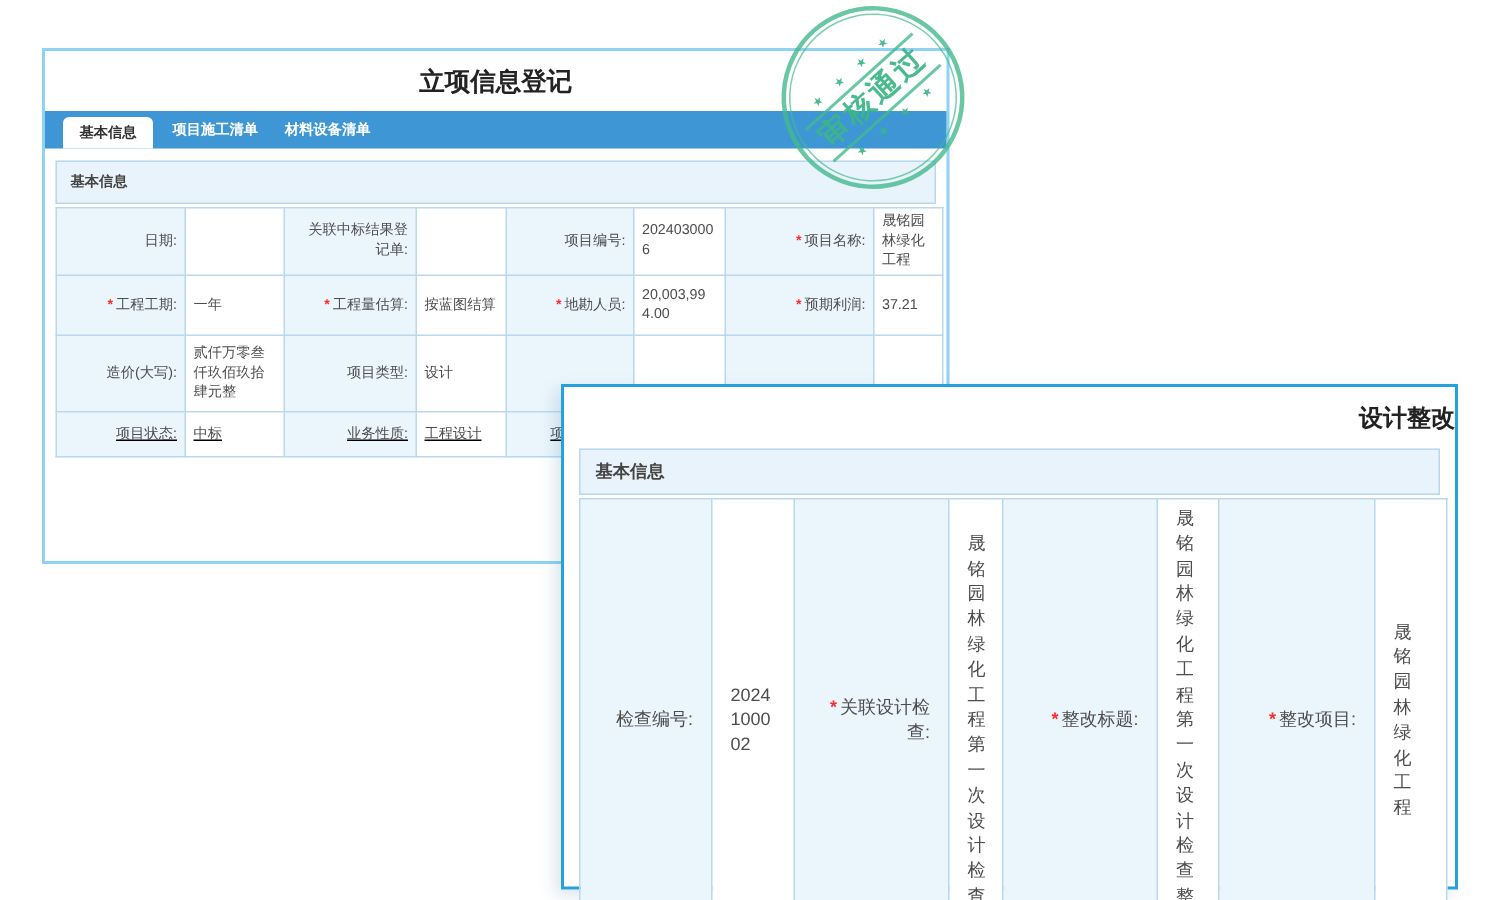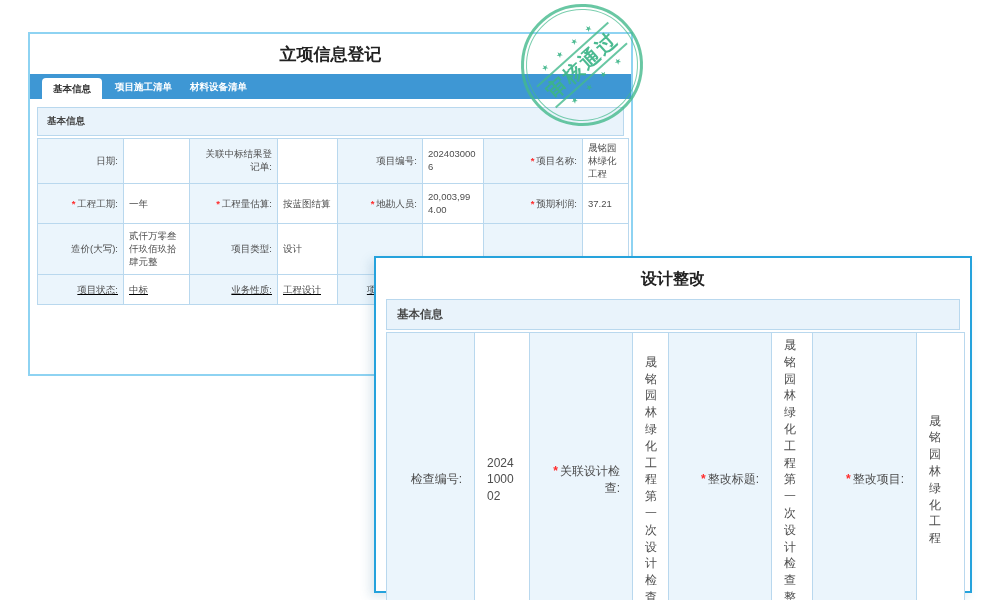--- a/index.html
+++ b/index.html
@@ -6,21 +6,21 @@
   .stage{position:relative;width:1000px;height:600px;background:#ffffff;overflow:hidden;
          font-family:"Liberation Sans","DejaVu Sans",sans-serif;}
 
   
   .panel{position:absolute;background:#fff;box-sizing:border-box;}
   .panel1{left:28px;top:8px;width:605px;height:344px;border:2px solid #8ed3f2;z-index:10;margin-top:24px;}
   .panel2{left:374px;top:256px;width:598px;height:337px;border:2px solid #25a2dc;z-index:30;
           box-shadow:-4px 4px 10px rgba(60,120,160,.18);}
 
   .win-title{text-align:center;font-size:17px;font-weight:bold;color:#222;margin:9px 0 8px 0;}
-  .win-title.p2{font-size:16px;margin:11px 0 9px 0;}
+  .win-title.p2{font-size:16px;margin:11px 0 9px 0;text-align:right;}
 
   
   .tabbar{background:#3e97d4;height:25px;display:flex;align-items:flex-end;padding-left:12px;}
   .tab{color:#fff;font-size:9.5px;font-weight:bold;line-height:25px;padding:0 9px;cursor:pointer;white-space:nowrap;}
   .tab.active{background:#fff;color:#333;border-radius:4px 4px 0 0;line-height:21px;height:21px;padding:0 11px;margin-right:4px;}
 
   .content{padding:8px 7px 6px 7px;}
   .content2{padding:0 10px 4px 10px;}
 
   .sec-header{background:#e9f3fb;border:1px solid #b9d8ee;color:#444;font-weight:bold;}

